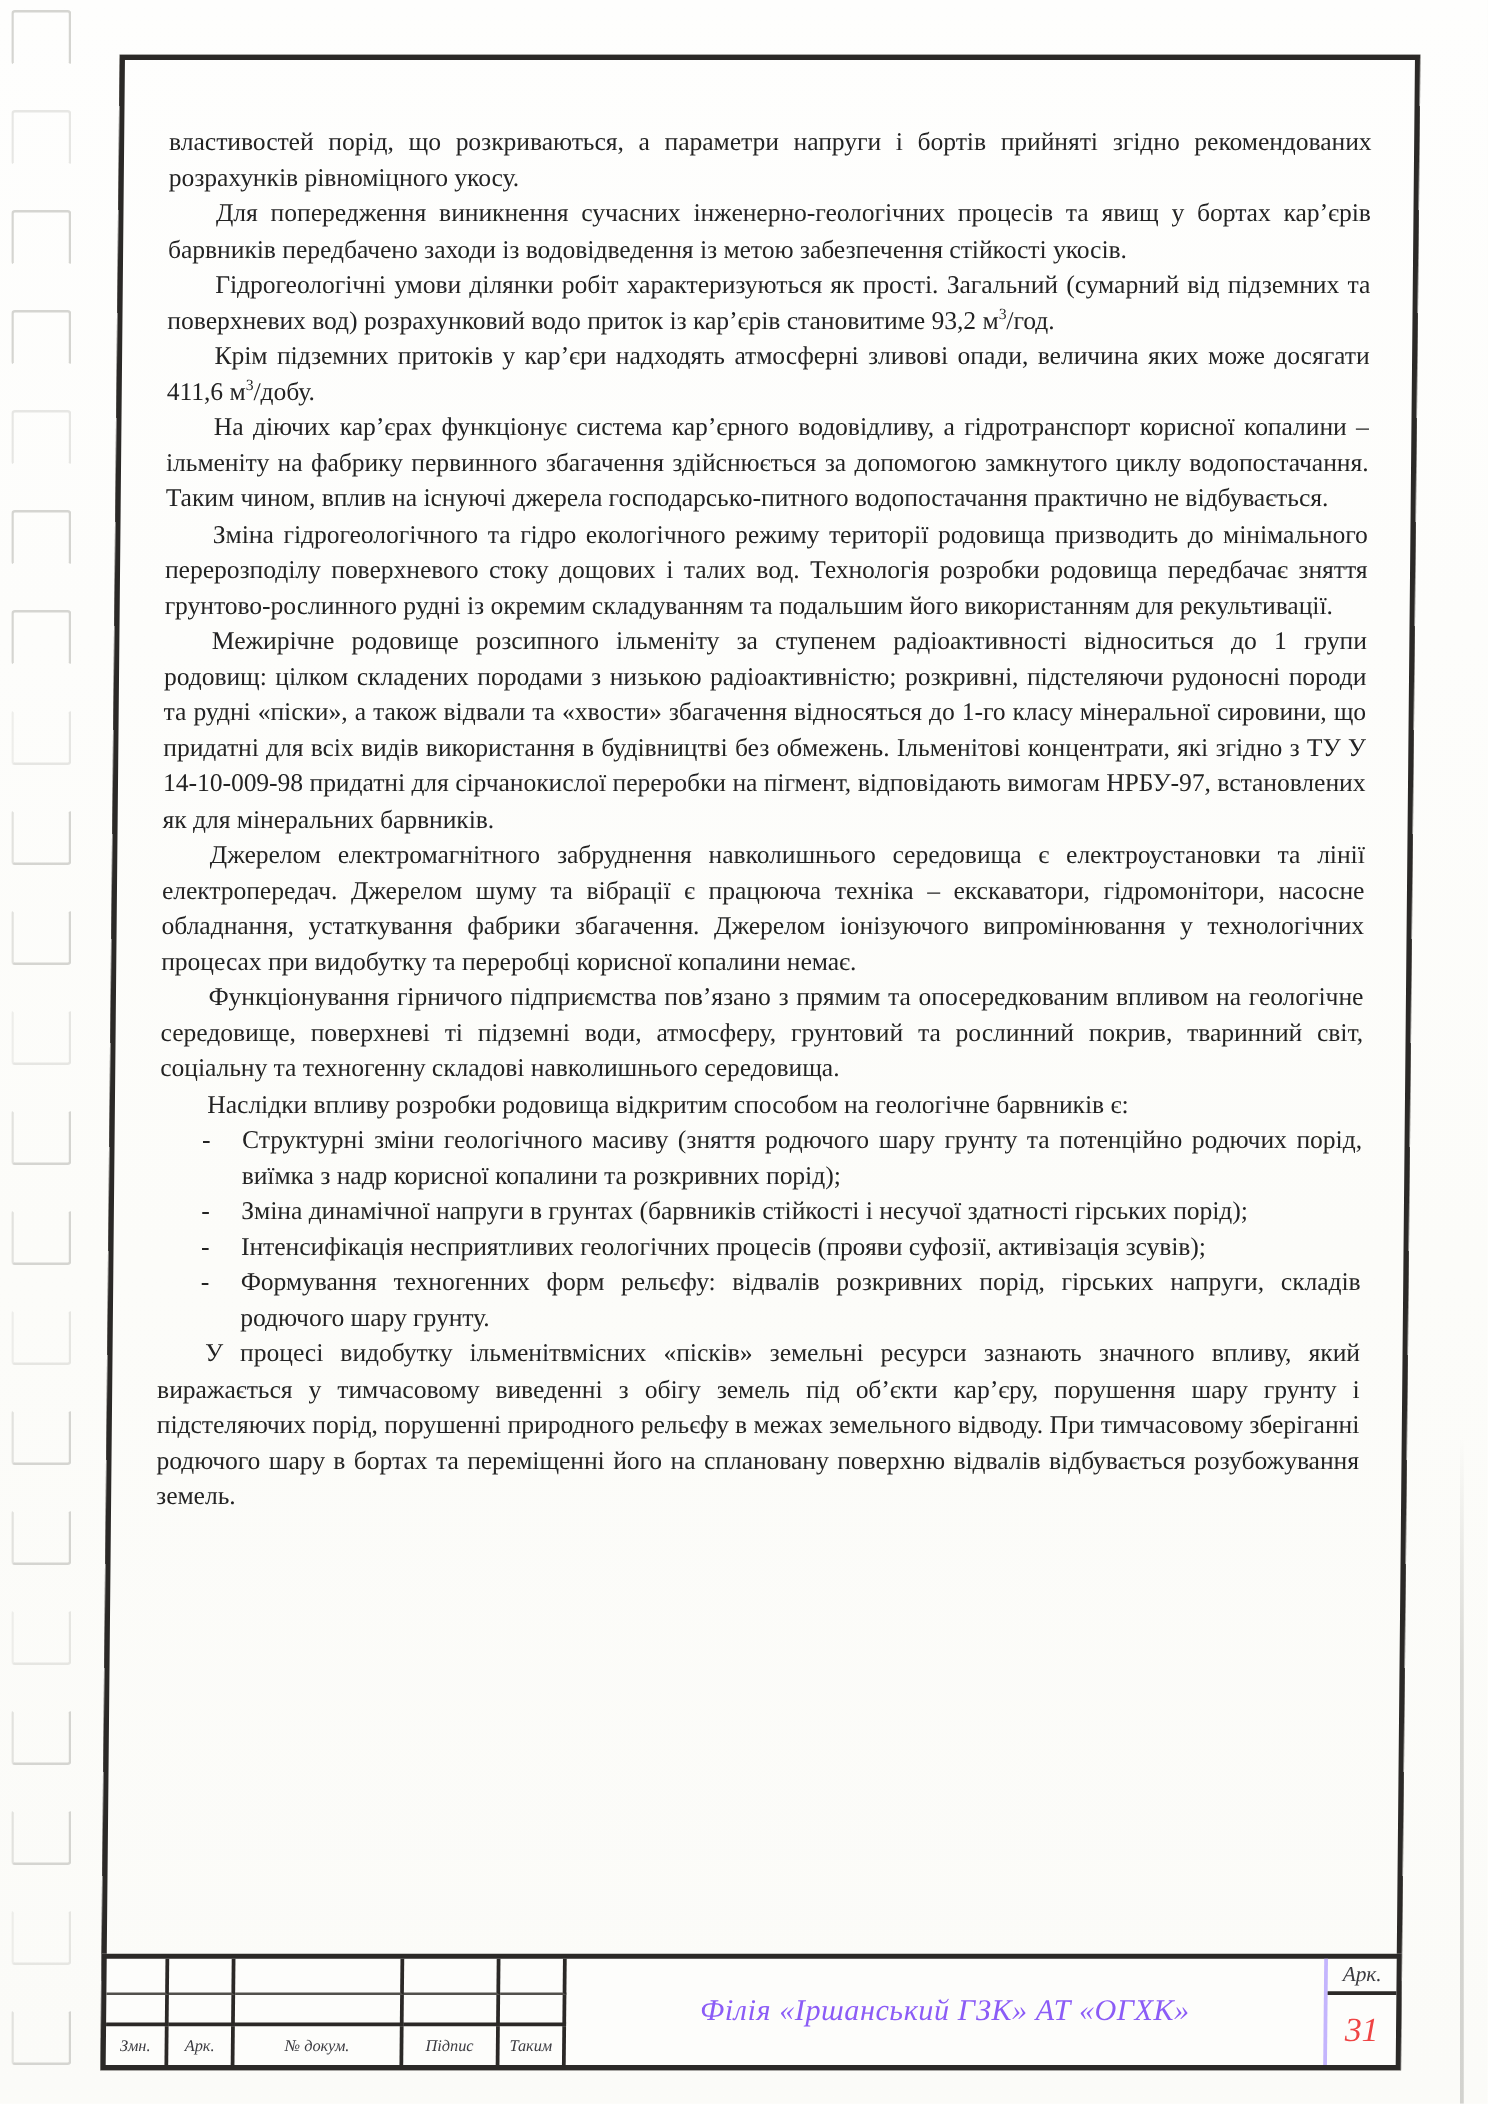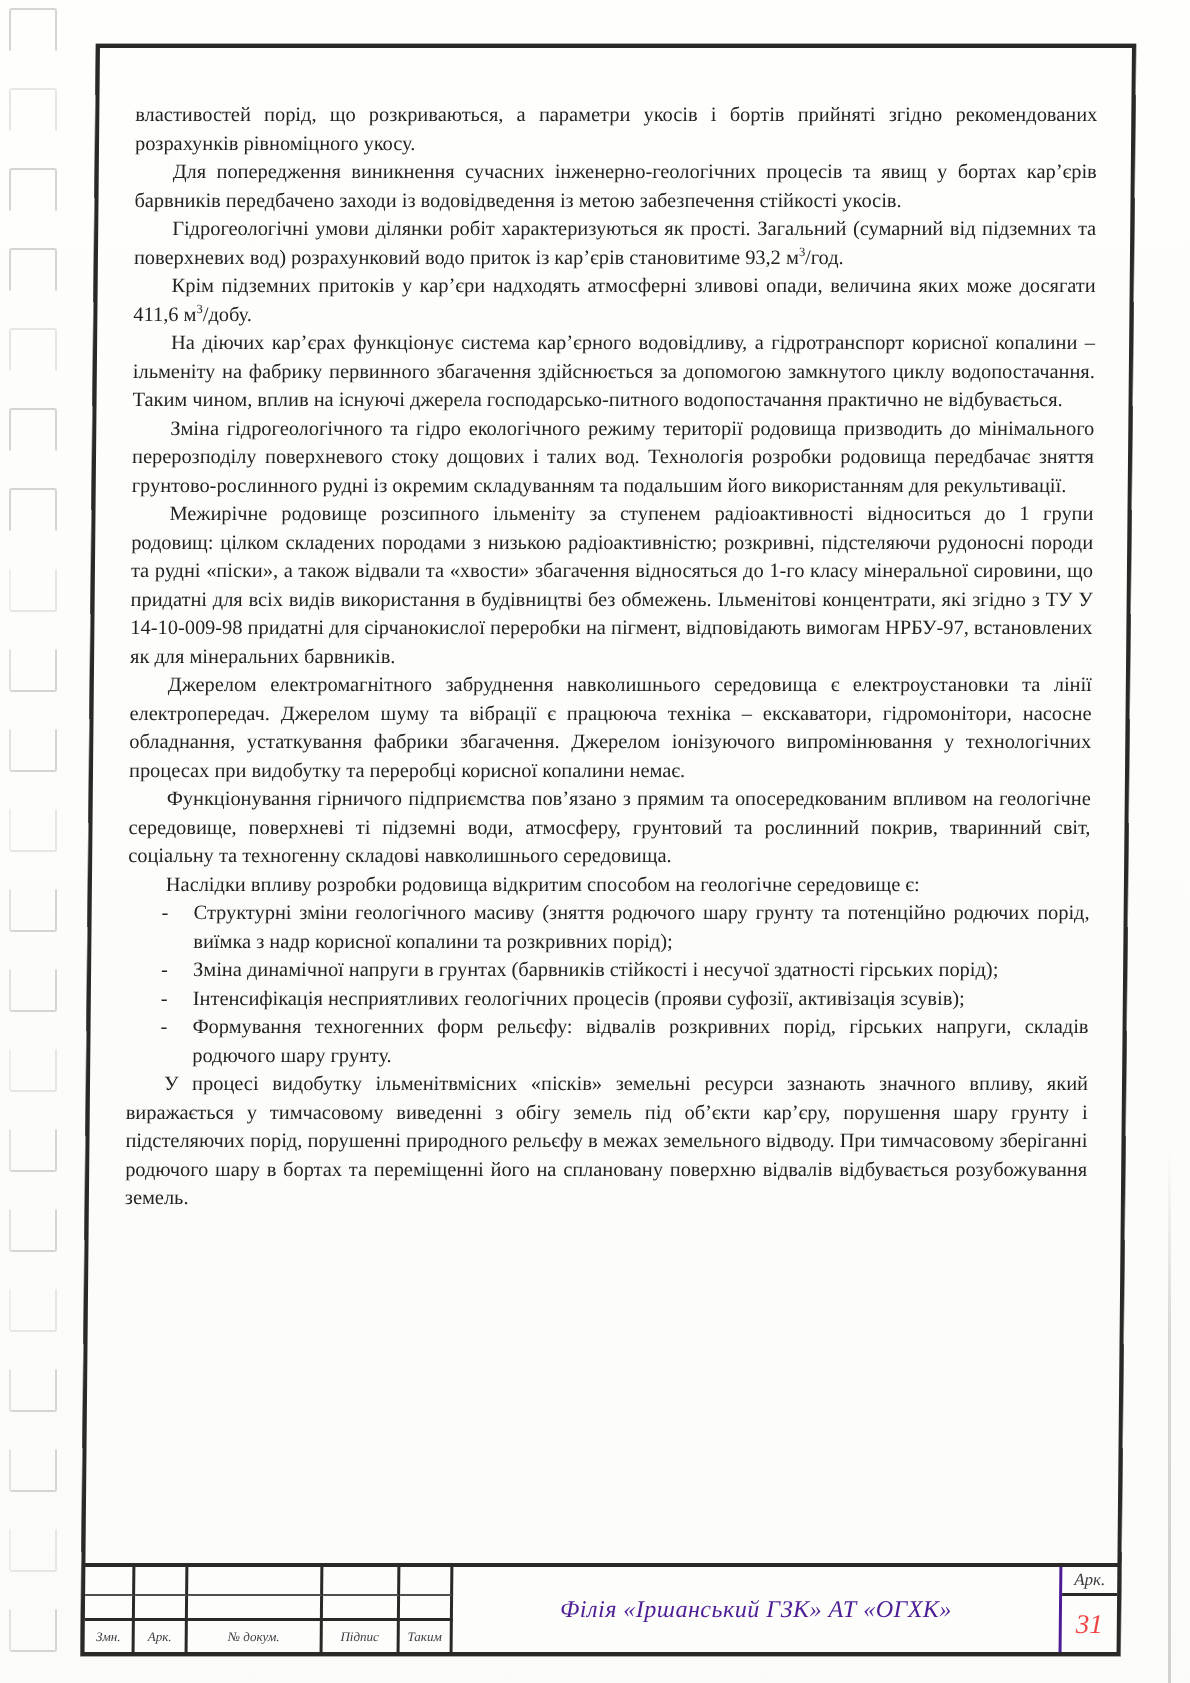--- a/index.html
+++ b/index.html
@@ -90,23 +90,23 @@
   }
   .tb-cell { border-right: 3px solid #2b2927; }
   .tb-thin  { border-bottom: 2px solid #52504c; }
   .tb-thick { border-bottom: 3px solid #2b2927; }
   .tb-label {
     display: flex; align-items: center; justify-content: center;
     font-style: italic; font-size: 13px; white-space: nowrap;
   }
   .tb-org {
     grid-column: 6; grid-row: 1 / 4;
-    border-right: 3px solid #4c1d95;
+    border-right: 3px solid #c4b5fd;
     display: flex; align-items: center; justify-content: center;
-    font-style: italic; font-size: 24px; color: #4c1d95;
+    font-style: italic; font-size: 24px; color: #8b5cf6;
     letter-spacing: 0.5px; white-space: nowrap;
   }
   .tb-ark-head {
     grid-column: 7; grid-row: 1;
     border-right: none;
     border-bottom: 3px solid #2b2927;
     display: flex; align-items: center; justify-content: center;
     font-style: italic; font-size: 17px;
   }
   .tb-sheetnum {
@@ -140,30 +140,30 @@
       <span class="binder-mark open-top faint" style="top: 1288px;"></span>
       <span class="binder-mark open-top" style="top: 1368px;"></span>
       <span class="binder-mark open-top" style="top: 1448px;"></span>
       <span class="binder-mark open-top faint" style="top: 1528px;"></span>
       <span class="binder-mark open-top" style="top: 1608px;"></span>
     </div>
 
   <div class="frame">
 
     <div class="content" id="content">
-        <p class="">властивостей порід, що розкриваються, а параметри укосів і бортів прийняті згідно рекомендованих розрахунків рівноміцного укосу.</p>
+        <p class="">властивостей порід, що розкриваються, а параметри напруги і бортів прийняті згідно рекомендованих розрахунків рівноміцного укосу.</p>
         <p class="indent">Для попередження виникнення сучасних інженерно-геологічних процесів та явищ у бортах кар’єрів барвників передбачено заходи із водовідведення із метою забезпечення стійкості укосів.</p>
         <p class="indent">Гідрогеологічні умови ділянки робіт характеризуються як прості. Загальний (сумарний від підземних та поверхневих вод) розрахунковий водо приток із кар’єрів становитиме 93,2 м<sup>3</sup>/год.</p>
         <p class="indent">Крім підземних притоків у кар’єри надходять атмосферні зливові опади, величина яких може досягати 411,6 м<sup>3</sup>/добу.</p>
         <p class="indent">На діючих кар’єрах функціонує система кар’єрного водовідливу, а гідротранспорт корисної копалини – ільменіту на фабрику первинного збагачення здійснюється за допомогою замкнутого циклу водопостачання. Таким чином, вплив на існуючі джерела господарсько-питного водопостачання практично не відбувається.</p>
         <p class="indent">Зміна гідрогеологічного та гідро екологічного режиму території родовища призводить до мінімального перерозподілу поверхневого стоку дощових і талих вод. Технологія розробки родовища передбачає зняття грунтово-рослинного рудні із окремим складуванням та подальшим його використанням для рекультивації.</p>
         <p class="indent">Межирічне родовище розсипного ільменіту за ступенем радіоактивності відноситься до 1 групи родовищ: цілком складених породами з низькою радіоактивністю; розкривні, підстеляючи рудоносні породи та рудні «піски», а також відвали та «хвости» збагачення відносяться до 1-го класу мінеральної сировини, що придатні для всіх видів використання в будівництві без обмежень. Ільменітові концентрати, які згідно з ТУ У 14-10-009-98 придатні для сірчанокислої переробки на пігмент, відповідають вимогам НРБУ-97, встановлених як для мінеральних барвників.</p>
         <p class="indent">Джерелом електромагнітного забруднення навколишнього середовища є електроустановки та лінії електропередач. Джерелом шуму та вібрації є працююча техніка – екскаватори, гідромонітори, насосне обладнання, устаткування фабрики збагачення. Джерелом іонізуючого випромінювання у технологічних процесах при видобутку та переробці корисної копалини немає.</p>
         <p class="indent">Функціонування гірничого підприємства пов’язано з прямим та опосередкованим впливом на геологічне середовище, поверхневі ті підземні води, атмосферу, грунтовий та рослинний покрив, тваринний світ, соціальну та техногенну складові навколишнього середовища.</p>
-        <p class="indent">Наслідки впливу розробки родовища відкритим способом на геологічне середовище є:</p>
+        <p class="indent">Наслідки впливу розробки родовища відкритим способом на геологічне барвників є:</p>
         <div class="list-item"><span class="dash">-</span><span>Структурні зміни геологічного масиву (зняття родючого шару грунту та потенційно родючих порід, виїмка з надр корисної копалини та розкривних порід);</span></div>
         <div class="list-item"><span class="dash">-</span><span>Зміна динамічної напруги в грунтах (барвників стійкості і несучої здатності гірських порід);</span></div>
         <div class="list-item"><span class="dash">-</span><span>Інтенсифікація несприятливих геологічних процесів (прояви суфозії, активізація зсувів);</span></div>
         <div class="list-item"><span class="dash">-</span><span>Формування техногенних форм рельєфу: відвалів розкривних порід, гірських напруги, складів родючого шару грунту.</span></div>
         <p class="indent">У процесі видобутку ільменітвмісних «пісків» земельні ресурси зазнають значного впливу, який виражається у тимчасовому виведенні з обігу земель під об’єкти кар’єру, порушення шару грунту і підстеляючих порід, порушенні природного рельєфу в межах земельного відводу. При тимчасовому зберіганні родючого шару в бортах та переміщенні його на сплановану поверхню відвалів відбувається розубожування земель.</p>
       </div>
 
     <div class="title-block">
 
       <div class="tb-cell tb-thin" style="grid-column:1;grid-row:1"></div>

